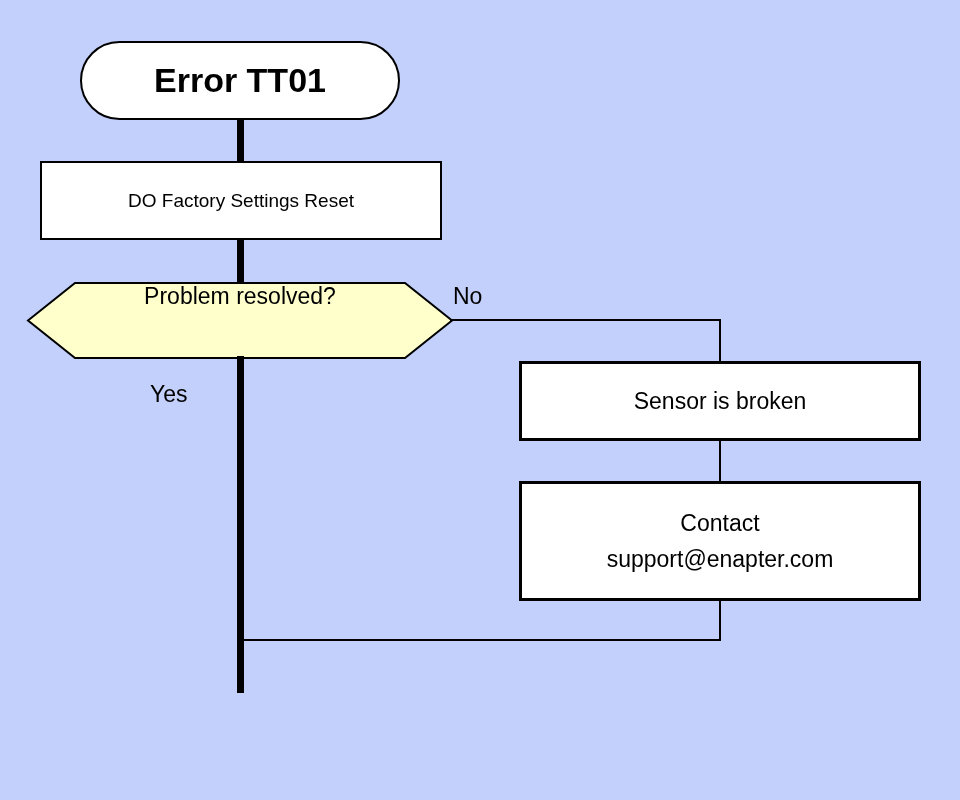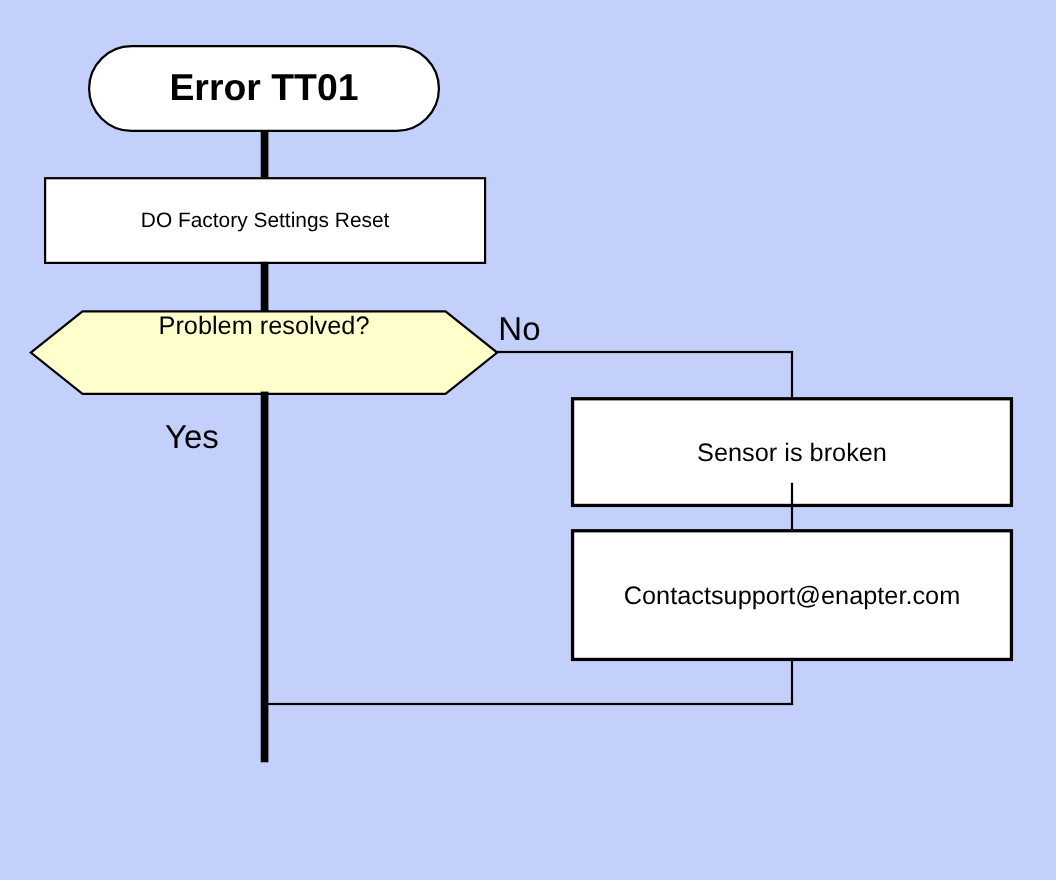--- a/index.html
+++ b/index.html
@@ -33,31 +33,31 @@
     font-size: 34px;
     font-weight: bold;
   }
   .process-box {
     left: 40px; top: 161px;
     width: 402px; height: 79px;
     font-size: 19px;
   }
   .sensor-box {
     left: 519px; top: 361px;
-    width: 402px; height: 100px;
+    width: 402px; height: 80px;
     border-width: 3px;
     font-size: 23px;
   }
   .contact-box {
     left: 519px; top: 481px;
     width: 402px; height: 120px;
     border-width: 3px;
     font-size: 23px;
     line-height: 36px;
-    flex-direction: row;
+    flex-direction: column;
   }
   .terminal-end {
     left: 170px; top: 691px;
     width: 143px; height: 58px;
     border-radius: 29px;
     border-width: 2.5px;
     font-size: 25px;
   }
   .line {
     position: absolute;
@@ -85,21 +85,21 @@
     position: absolute;
     left: 28px; top: 283px;
     width: 424px; height: 75px;
     display: flex;
     align-items: flex-start;
     justify-content: center;
     font-size: 23px;
   }
   .branch-label {
     position: absolute;
-    font-size: 30px;
+    font-size: 23px;
   }
   .branch-no  { left: 453px; top: 283px; }
   .branch-yes { left: 150px; top: 381px; width: 76px; text-align: left; }
 </style>
 </head>
 <body>
 
 <div class="stage">
 
   <div class="node terminal-start">

